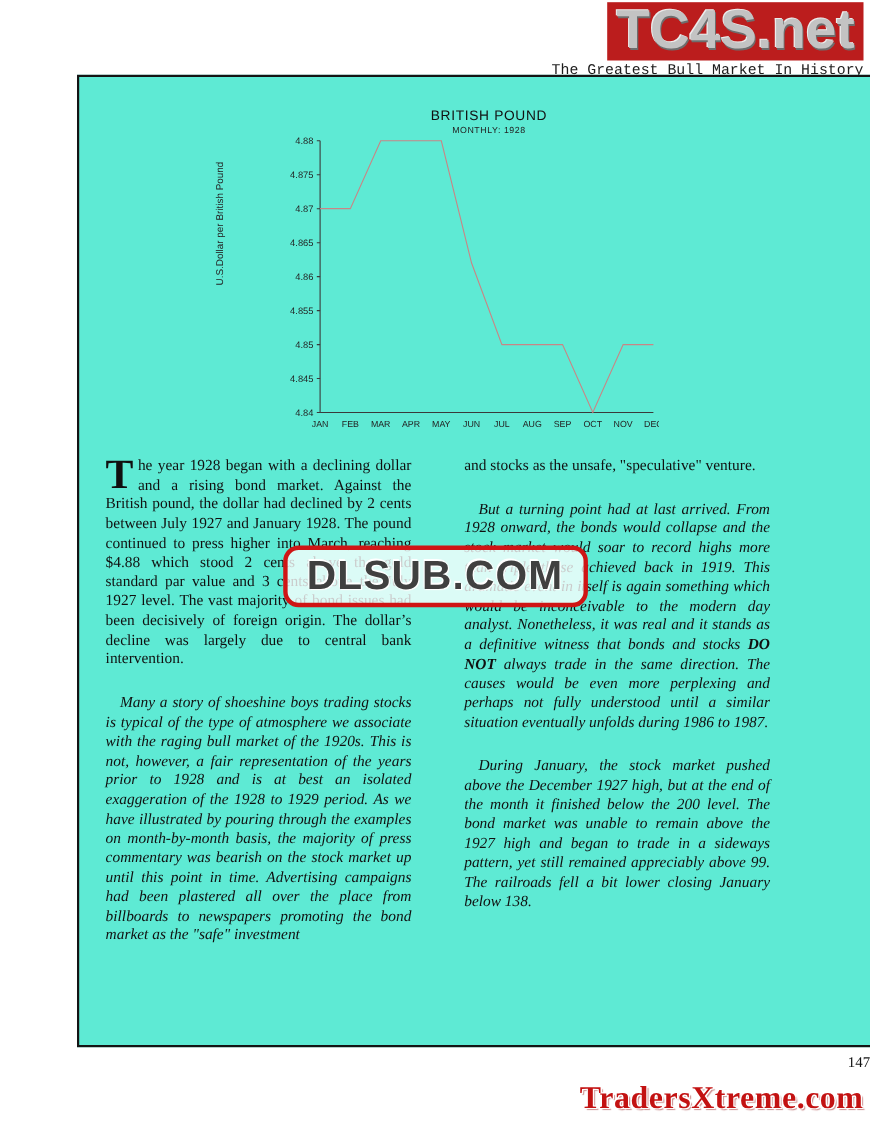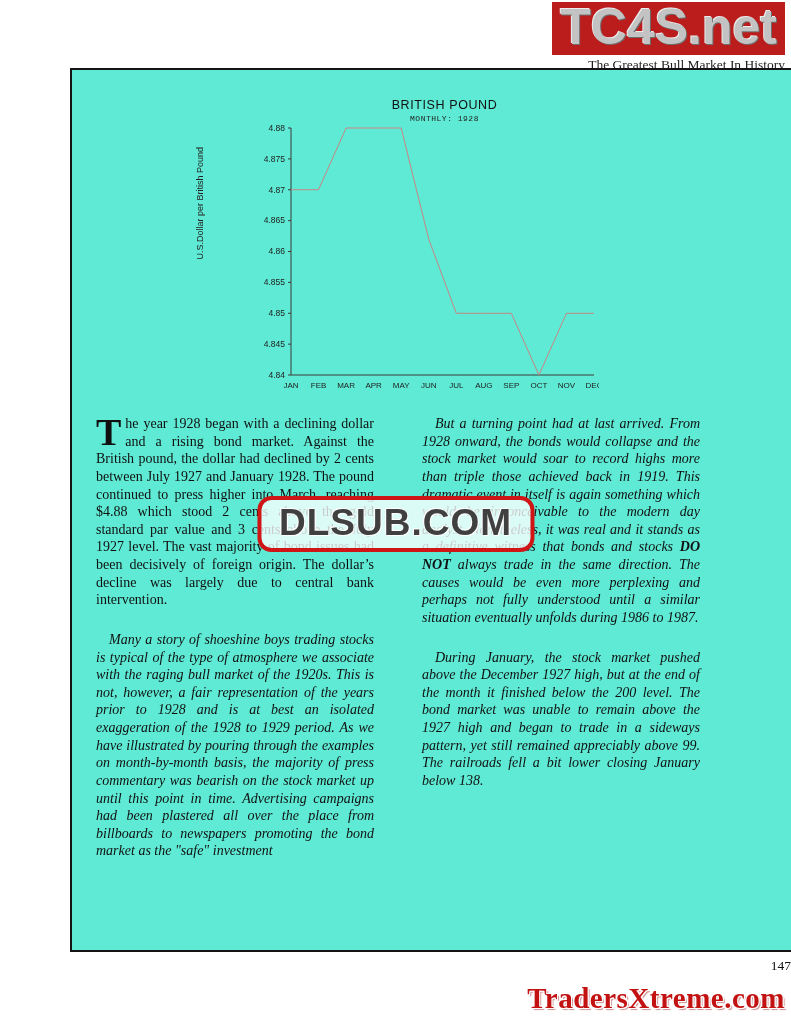--- a/index.html
+++ b/index.html
@@ -9,32 +9,32 @@
   }
   
   .site-header{position:absolute;top:2px;right:6px;text-align:right;}
   .logo{
     display:inline-block;background:#bb1d1d;color:#c3c3c3;
     font-family:"Liberation Sans", sans-serif;font-weight:bold;font-size:50px;
     line-height:1.0;padding:0 8px 3px 8px;letter-spacing:0px;
     text-shadow:1px 1px 0 #6e6e6e,-1px -1px 0 #ececec;
   }
   .tagline{
-    margin-top:2px;font-family:Liberation Serif, serif;font-size:13.5px;color:#1d1d1d;
+    margin-top:2px;font-family:Liberation Mono, monospace;font-size:13.5px;color:#1d1d1d;
   }
   
   .page-frame{
     position:absolute;left:70px;top:68px;width:731px;height:884px;
     border:2px solid #141414;background:#5eead4;box-sizing:border-box;
   }
   
   .chart{margin-top:28px;}
   .chart-titles{box-sizing:border-box;width:345px;margin-left:181px;padding-left:38px;text-align:center;}
   .chart-title{font-family:"Liberation Sans", sans-serif;font-size:12.5px;letter-spacing:.6px;color:#111;}
-  .chart-subtitle{font-family:Liberation Mono, monospace;font-size:8px;letter-spacing:.5px;color:#222;margin-top:2px;}
+  .chart-subtitle{font-family:Liberation Sans, sans-serif;font-size:8px;letter-spacing:.5px;color:#222;margin-top:2px;}
   .chart-row{display:flex;align-items:flex-start;}
   .chart-ylabel{
     writing-mode:vertical-rl;transform:rotate(180deg);
     font-family:"Liberation Sans", sans-serif;font-size:9px;color:#222;
     margin-left:123px;margin-top:24px;
   }
   .chart-svg{margin-left:46px;display:block;}
   .chart-svg text{font-family:"Liberation Sans", sans-serif;fill:#222;}
   .chart-svg .ytick{font-size:8.5px;}
   .chart-svg .xtick{font-size:8px;}
@@ -122,20 +122,21 @@
         </svg>
     </div>
   </div>
 
   <div class="columns">
     <div class="col">
       <p><span class="dropcap">T</span><span>he year 1928 began with a declining dollar and a rising bond market. Against the British pound, the dollar had declined by 2 cents between July 1927 and January 1928. The pound continued to press higher into March, reaching $4.88 which stood 2 cents above the gold standard par value and 3 cents above the July 1927 level. The vast majority of bond issues had been decisively of foreign origin. The dollar’s decline was largely due to central bank intervention.</span></p>
       <p class="indent"><span>Many a story of shoeshine boys trading stocks is typical of the type of atmosphere we associate with the raging bull market of the 1920s. This is not, however, a fair representation of the years prior to 1928 and is at best an isolated exaggeration of the 1928 to 1929 period. As we have illustrated by pouring through the examples on month-by-month basis, the majority of press commentary was bearish on the stock market up until this point in time. Advertising campaigns had been plastered all over the place from billboards to newspapers promoting the bond market as the "safe" investment</span></p>
     </div>
     <div class="col">
+      <p><span>and stocks as the unsafe, "speculative" venture.</span></p>
       <p class="indent"><span>But a turning point had at last arrived. From 1928 onward, the bonds would collapse and the stock market would soar to record highs more than triple those achieved back in 1919. This dramatic event in itself is again something which would be inconceivable to the modern day analyst. Nonetheless, it was real and it stands as a definitive witness that bonds and stocks </span><span class="boldrun">DO NOT</span><span> always trade in the same direction. The causes would be even more perplexing and perhaps not fully understood until a similar situation eventually unfolds during 1986 to 1987.</span></p>
       <p class="indent"><span>During January, the stock market pushed above the December 1927 high, but at the end of the month it finished below the 200 level. The bond market was unable to remain above the 1927 high and began to trade in a sideways pattern, yet still remained appreciably above 99. The railroads fell a bit lower closing January below 138.</span></p>
     </div>
   </div>
 
 </div>
 
 <div class="wm-center">DLSUB.COM</div>
 <div class="page-number">147</div>
 <div class="wm-footer">TradersXtreme.com</div>

